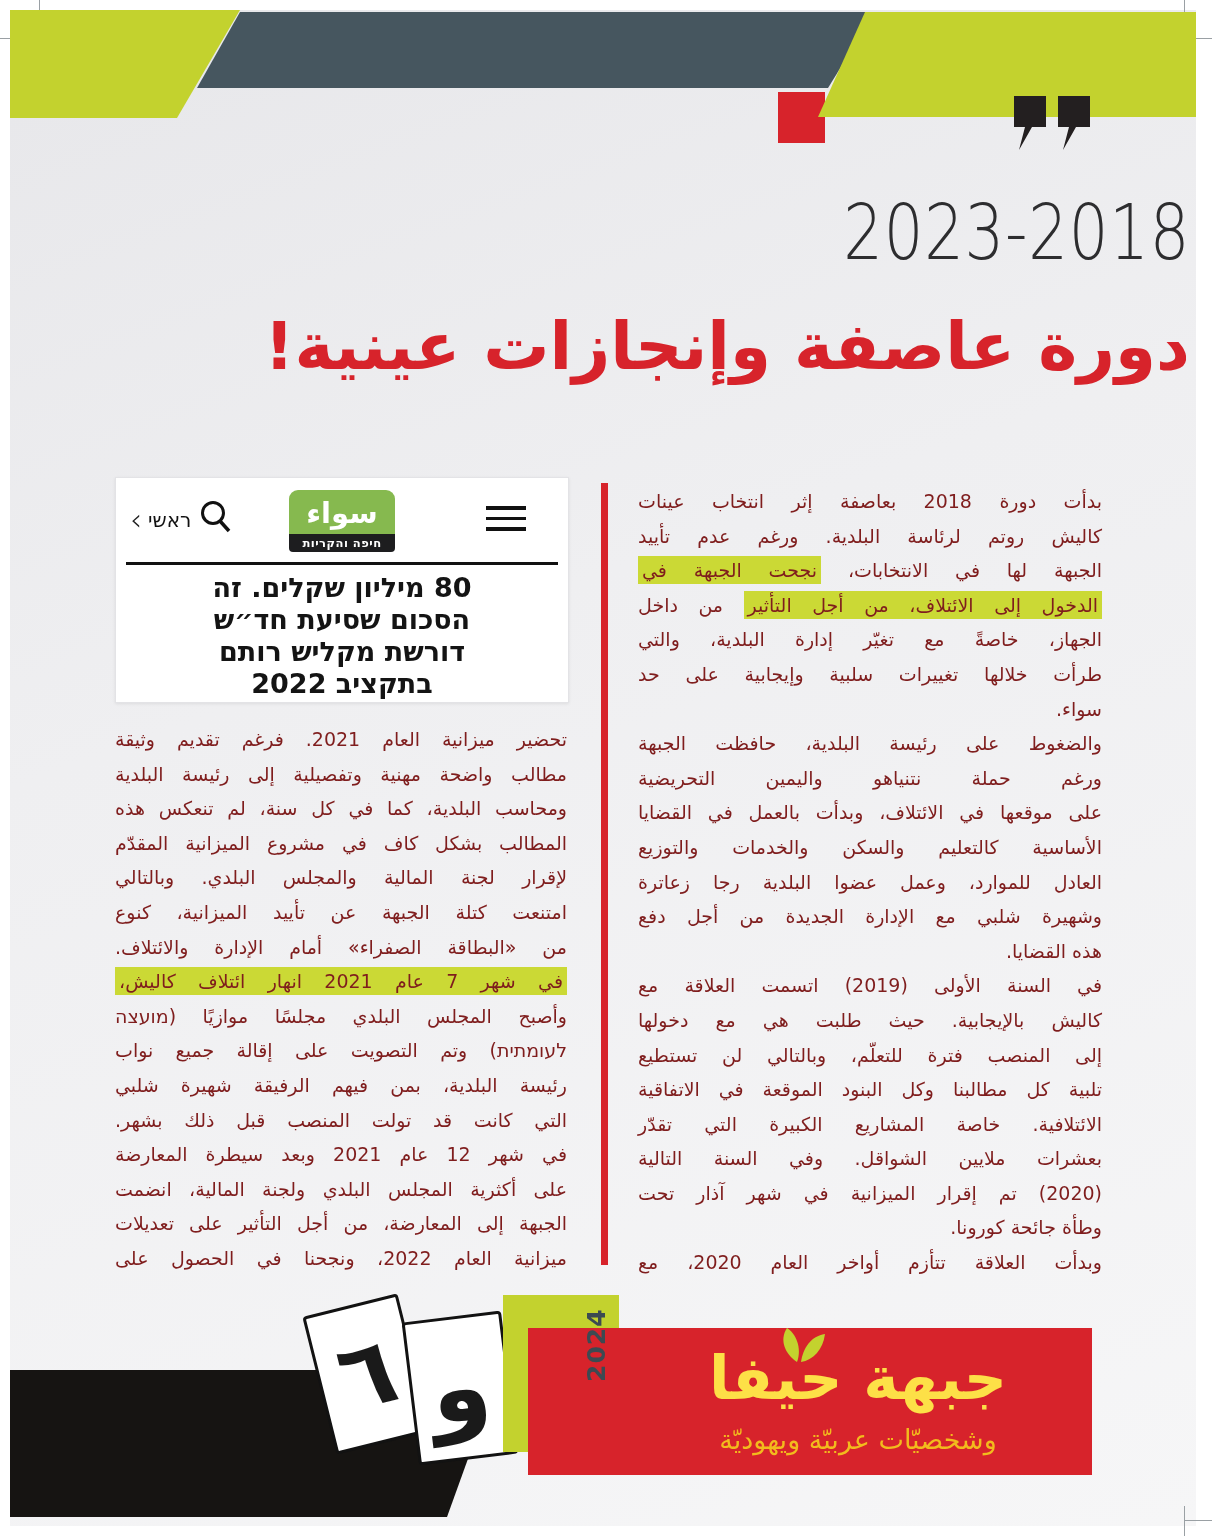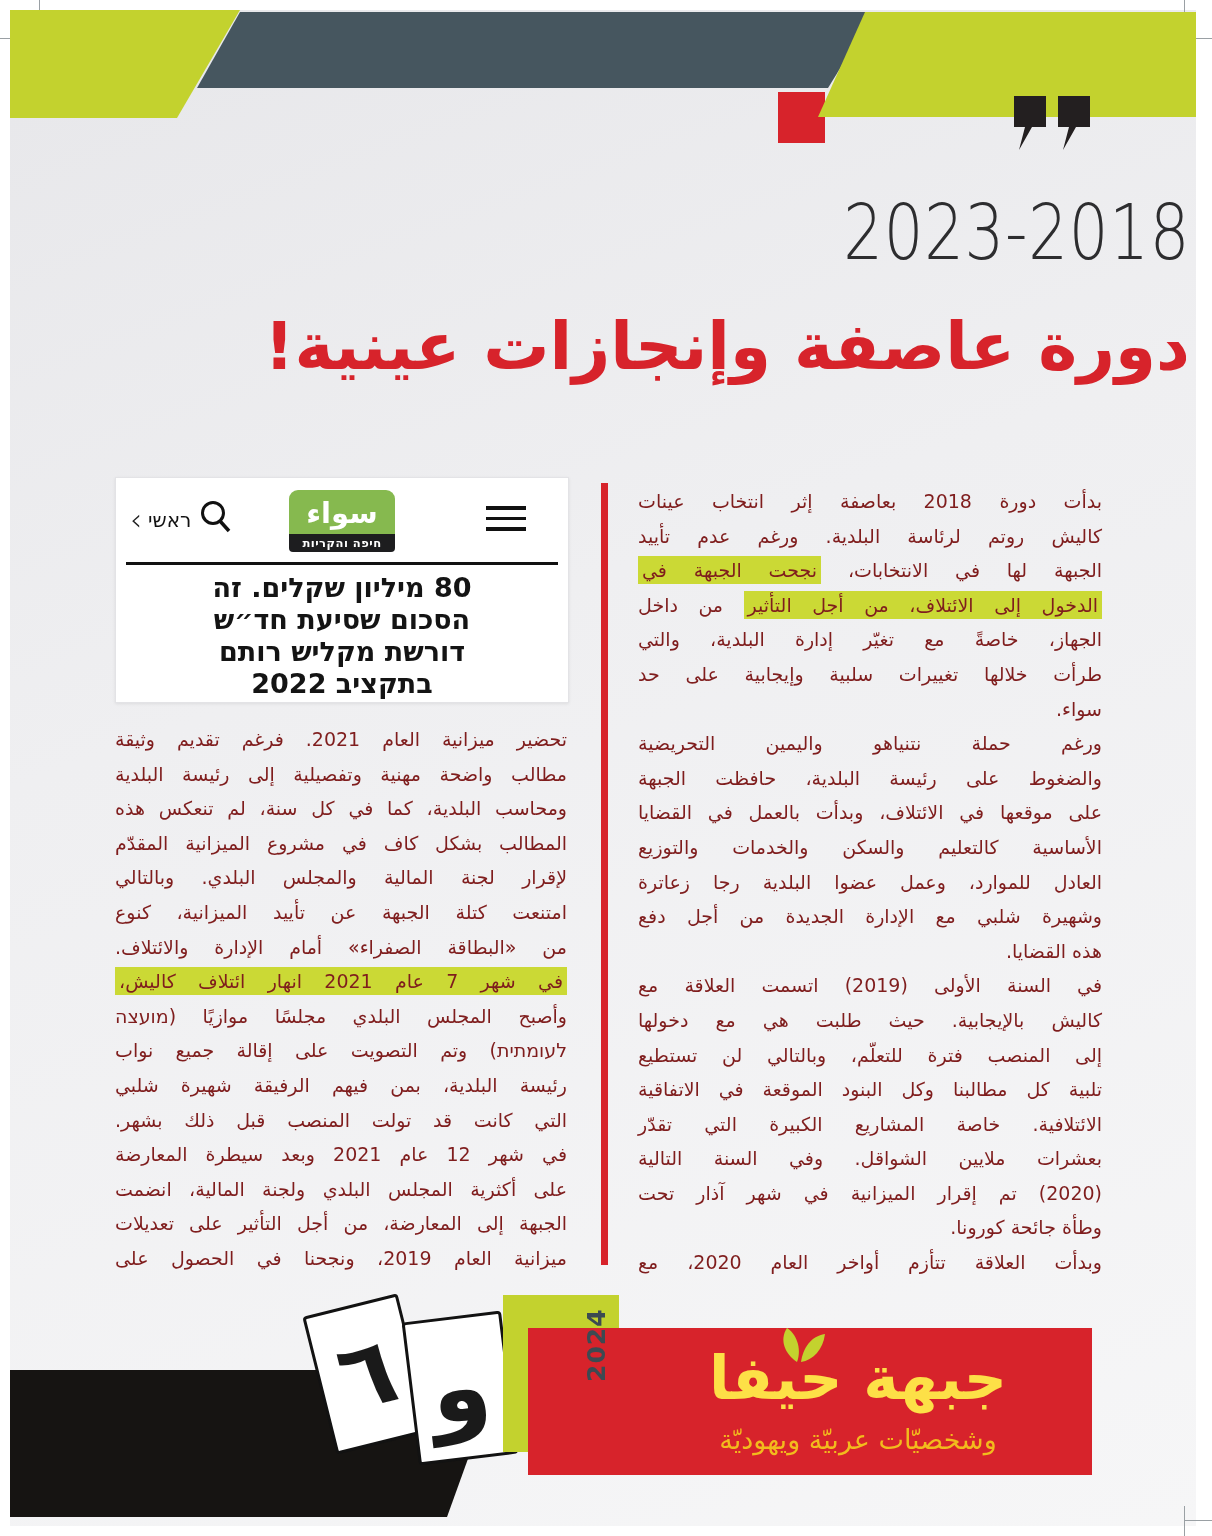--- a/index.html
+++ b/index.html
@@ -128,33 +128,33 @@
       <div class="ar-line"><span>امتنعت كتلة الجبهة عن تأييد الميزانية، كنوع</span></div>
       <div class="ar-line"><span>من «البطاقة الصفراء» أمام الإدارة والائتلاف.</span></div>
       <div class="ar-line"><span class="mark">في شهر 7 عام 2021 انهار ائتلاف كاليش،</span></div>
       <div class="ar-line"><span>وأصبح المجلس البلدي مجلسًا موازيًا (מועצה</span></div>
       <div class="ar-line"><span>לעומתית) وتم التصويت على إقالة جميع نواب</span></div>
       <div class="ar-line"><span>رئيسة البلدية، بمن فيهم الرفيقة شهيرة شلبي</span></div>
       <div class="ar-line"><span>التي كانت قد تولت المنصب قبل ذلك بشهر.</span></div>
       <div class="ar-line"><span>في شهر 12 عام 2021 وبعد سيطرة المعارضة</span></div>
       <div class="ar-line"><span>على أكثرية المجلس البلدي ولجنة المالية، انضمت</span></div>
       <div class="ar-line"><span>الجبهة إلى المعارضة، من أجل التأثير على تعديلات</span></div>
-      <div class="ar-line"><span>ميزانية العام 2019، ونجحنا في الحصول على</span></div>
+      <div class="ar-line"><span>ميزانية العام 2022، ونجحنا في الحصول على</span></div>
     </div>
   <div class="col-divider"></div>
   <div class="ar-col" style="left:638px;top:484px;width:464px;">
       <div class="ar-line"><span>بدأت دورة 2018 بعاصفة إثر انتخاب عينات</span></div>
       <div class="ar-line"><span>كاليش روتم لرئاسة البلدية. ورغم عدم تأييد</span></div>
       <div class="ar-line"><span>الجبهة لها في الانتخابات، </span><span class="mark">نجحت الجبهة في</span></div>
       <div class="ar-line"><span class="mark">الدخول إلى الائتلاف، من أجل التأثير</span><span> من داخل</span></div>
       <div class="ar-line"><span>الجهاز، خاصةً مع تغيّر إدارة البلدية، والتي</span></div>
       <div class="ar-line"><span>طرأت خلالها تغييرات سلبية وإيجابية على حد</span></div>
       <div class="ar-line end"><span>سواء.</span></div>
+      <div class="ar-line"><span>والضغوط على رئيسة البلدية، حافظت الجبهة</span></div>
       <div class="ar-line"><span>ورغم حملة نتنياهو واليمين التحريضية</span></div>
-      <div class="ar-line"><span>والضغوط على رئيسة البلدية، حافظت الجبهة</span></div>
       <div class="ar-line"><span>على موقعها في الائتلاف، وبدأت بالعمل في القضايا</span></div>
       <div class="ar-line"><span>الأساسية كالتعليم والسكن والخدمات والتوزيع</span></div>
       <div class="ar-line"><span>العادل للموارد، وعمل عضوا البلدية رجا زعاترة</span></div>
       <div class="ar-line"><span>وشهيرة شلبي مع الإدارة الجديدة من أجل دفع</span></div>
       <div class="ar-line end"><span>هذه القضايا.</span></div>
       <div class="ar-line"><span>في السنة الأولى (2019) اتسمت العلاقة مع</span></div>
       <div class="ar-line"><span>كاليش بالإيجابية. حيث طلبت هي مع دخولها</span></div>
       <div class="ar-line"><span>إلى المنصب فترة للتعلّم، وبالتالي لن تستطيع</span></div>
       <div class="ar-line"><span>تلبية كل مطالبنا وكل البنود الموقعة في الاتفاقية</span></div>
       <div class="ar-line"><span>الائتلافية. خاصة المشاريع الكبيرة التي تقدّر</span></div>

